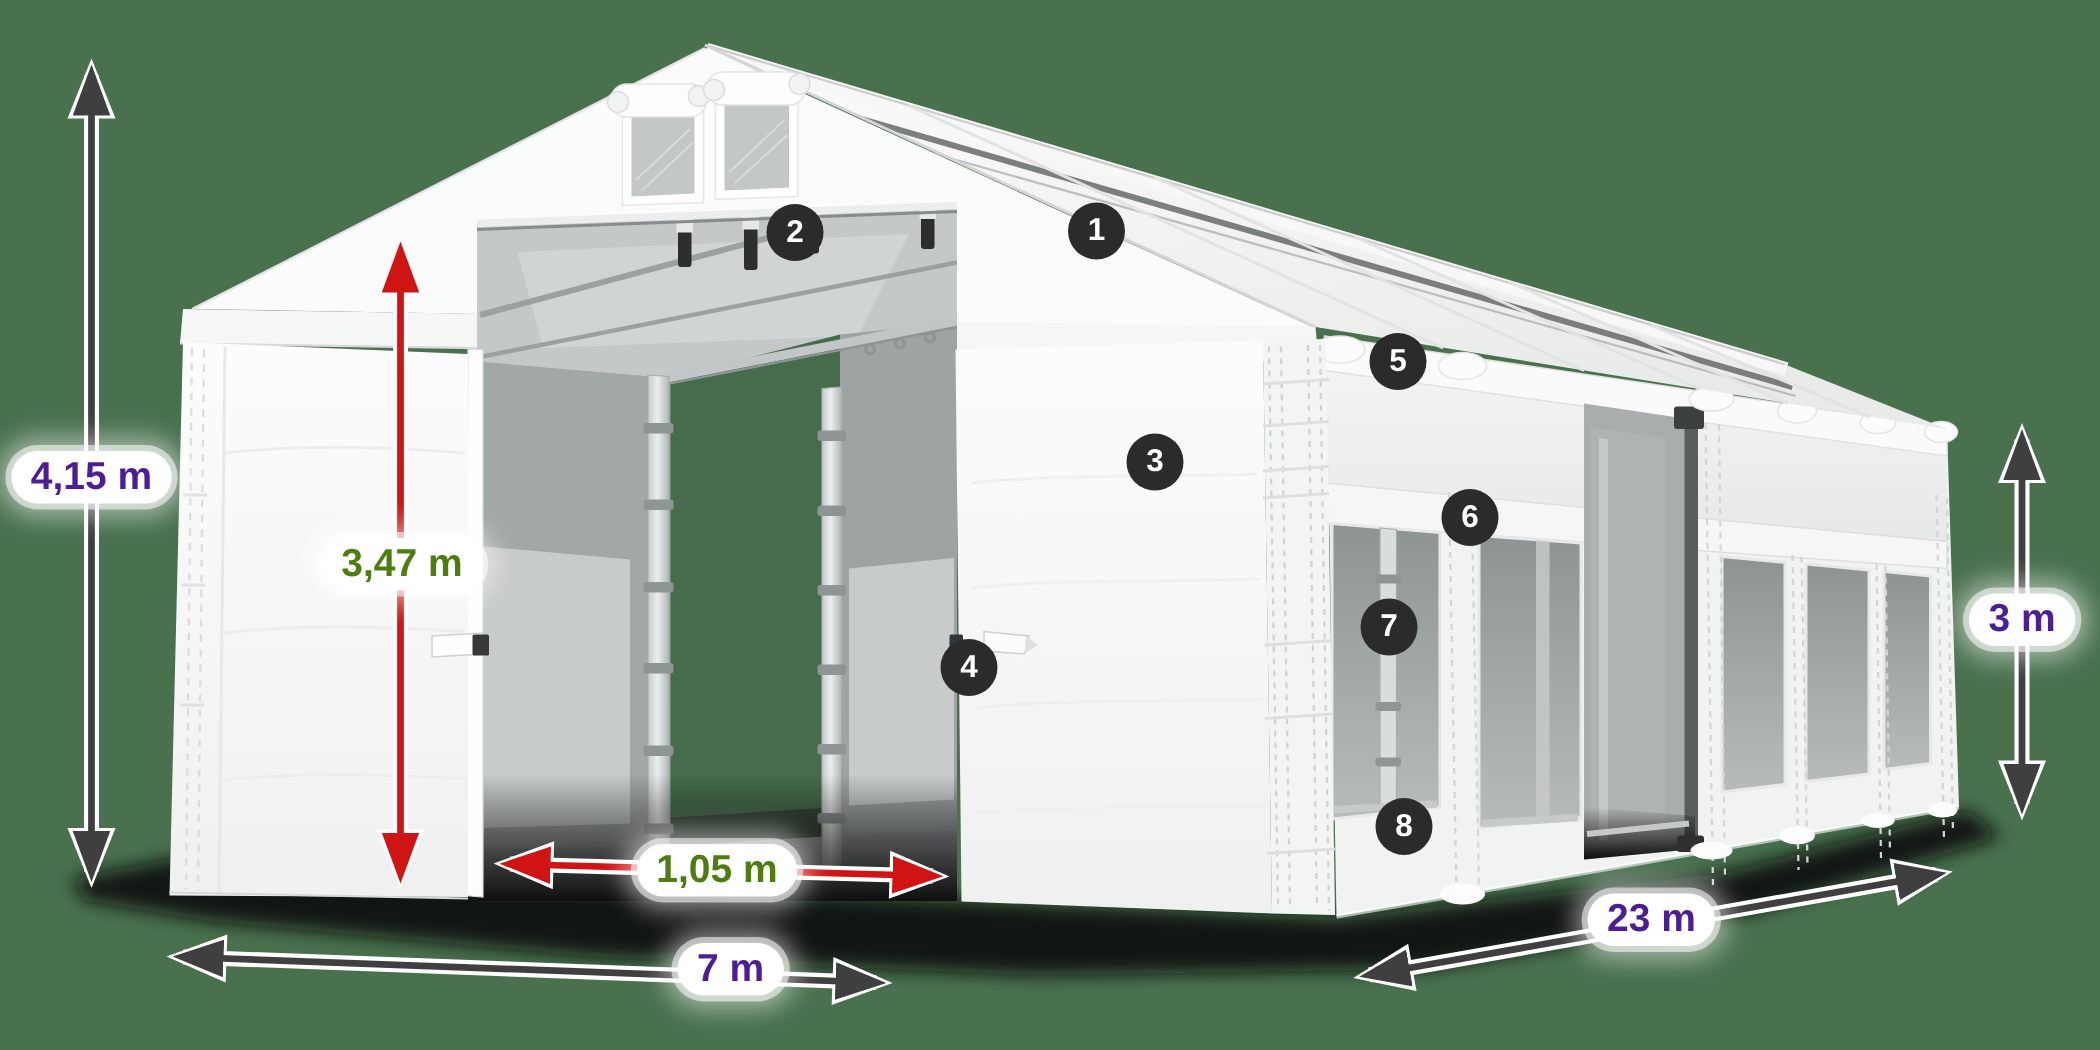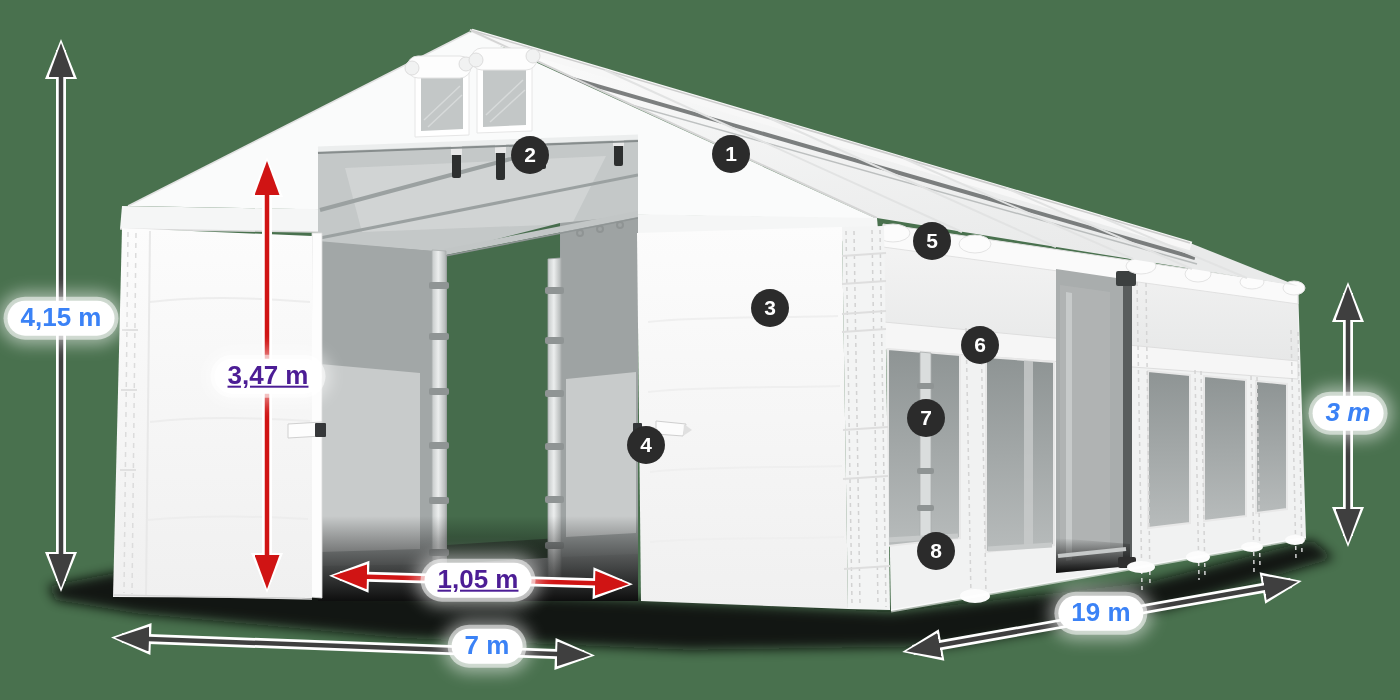--- a/index.html
+++ b/index.html
@@ -14,26 +14,26 @@
   .stage svg { position:absolute; left:0; top:0; }
   .pill {
     position: absolute;
     transform: translate(-50%,-50%);
     background: #ffffff;
     border-radius: 20px;
     padding: 2px 13px 4px;
     font-weight: bold;
     font-size: 26px;
     line-height: 1.1;
-    color: #3b82f6;
+    color: #4c1d95;
     white-space: nowrap;
     box-shadow: 0 0 0 4px rgba(255,255,255,.55), 0 0 16px 9px rgba(255,255,255,.5);
     z-index: 3;
   }
-  .pill.red { color: #4c1d95; text-decoration: underline; }
+  .pill.red { color: #4d7c0f; }
   .badge {
     position: absolute;
     width: 38px; height: 38px;
     margin-left: -19px; margin-top: -19px;
     border-radius: 50%;
     background: #2b2b2b;
     color: #ffffff;
     font-weight: bold;
     font-size: 21px;
     display: flex; align-items: center; justify-content: center;
@@ -343,22 +343,22 @@
       <line x1="1348" y1="293" x2="1348" y2="536" stroke="#ffffff" stroke-width="10" marker-start="url(#mw)" marker-end="url(#mw)"></line>
       <line x1="1348" y1="293" x2="1348" y2="536" stroke="#3f3f3f" stroke-width="4.5" marker-start="url(#md)" marker-end="url(#md)"></line>
     </g>
   </g>
 </svg>
 
 <div class="pill" style="left:61px; top:318px;">4,15 m</div>
 <div class="pill red" style="left:268px; top:376px;">3,47 m</div>
 <div class="pill red" style="left:478px; top:580px;">1,05 m</div>
 <div class="pill" style="left:487px; top:646px;">7 m</div>
-<div class="pill" style="left:1101px; top:613px;">19 m</div>
-<div class="pill" style="left:1348px; top:413px;font-style:italic;">3 m</div>
+<div class="pill" style="left:1101px; top:613px;">23 m</div>
+<div class="pill" style="left:1348px; top:413px;">3 m</div>
 
 <div class="badge" style="left:731px; top:154px;">1</div>
 <div class="badge" style="left:530px; top:155px;">2</div>
 <div class="badge" style="left:770px; top:308px;">3</div>
 <div class="badge" style="left:646px; top:445px;">4</div>
 <div class="badge" style="left:932px; top:241px;">5</div>
 <div class="badge" style="left:980px; top:345px;">6</div>
 <div class="badge" style="left:926px; top:418px;">7</div>
 <div class="badge" style="left:936px; top:551px;">8</div>
 

